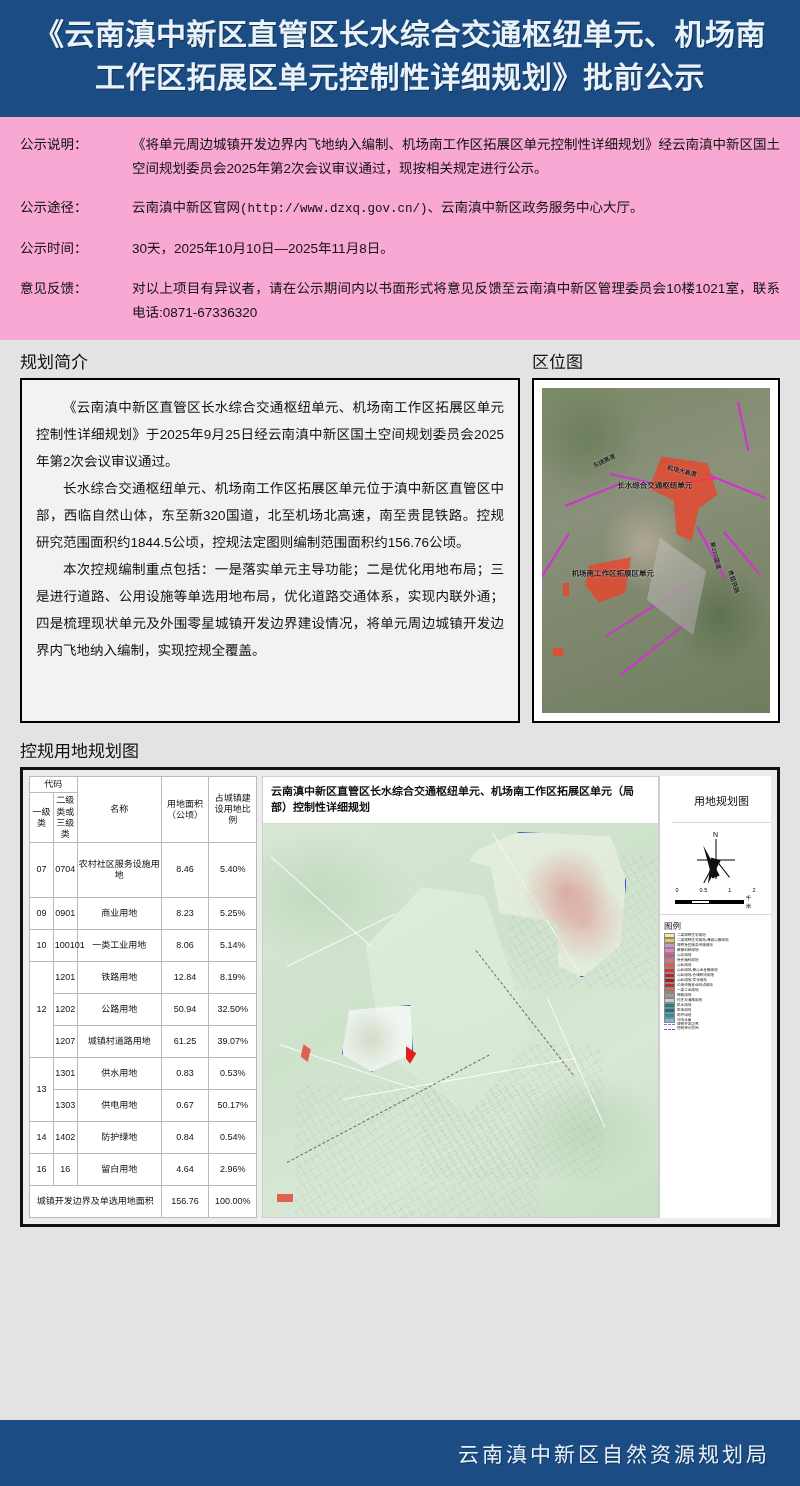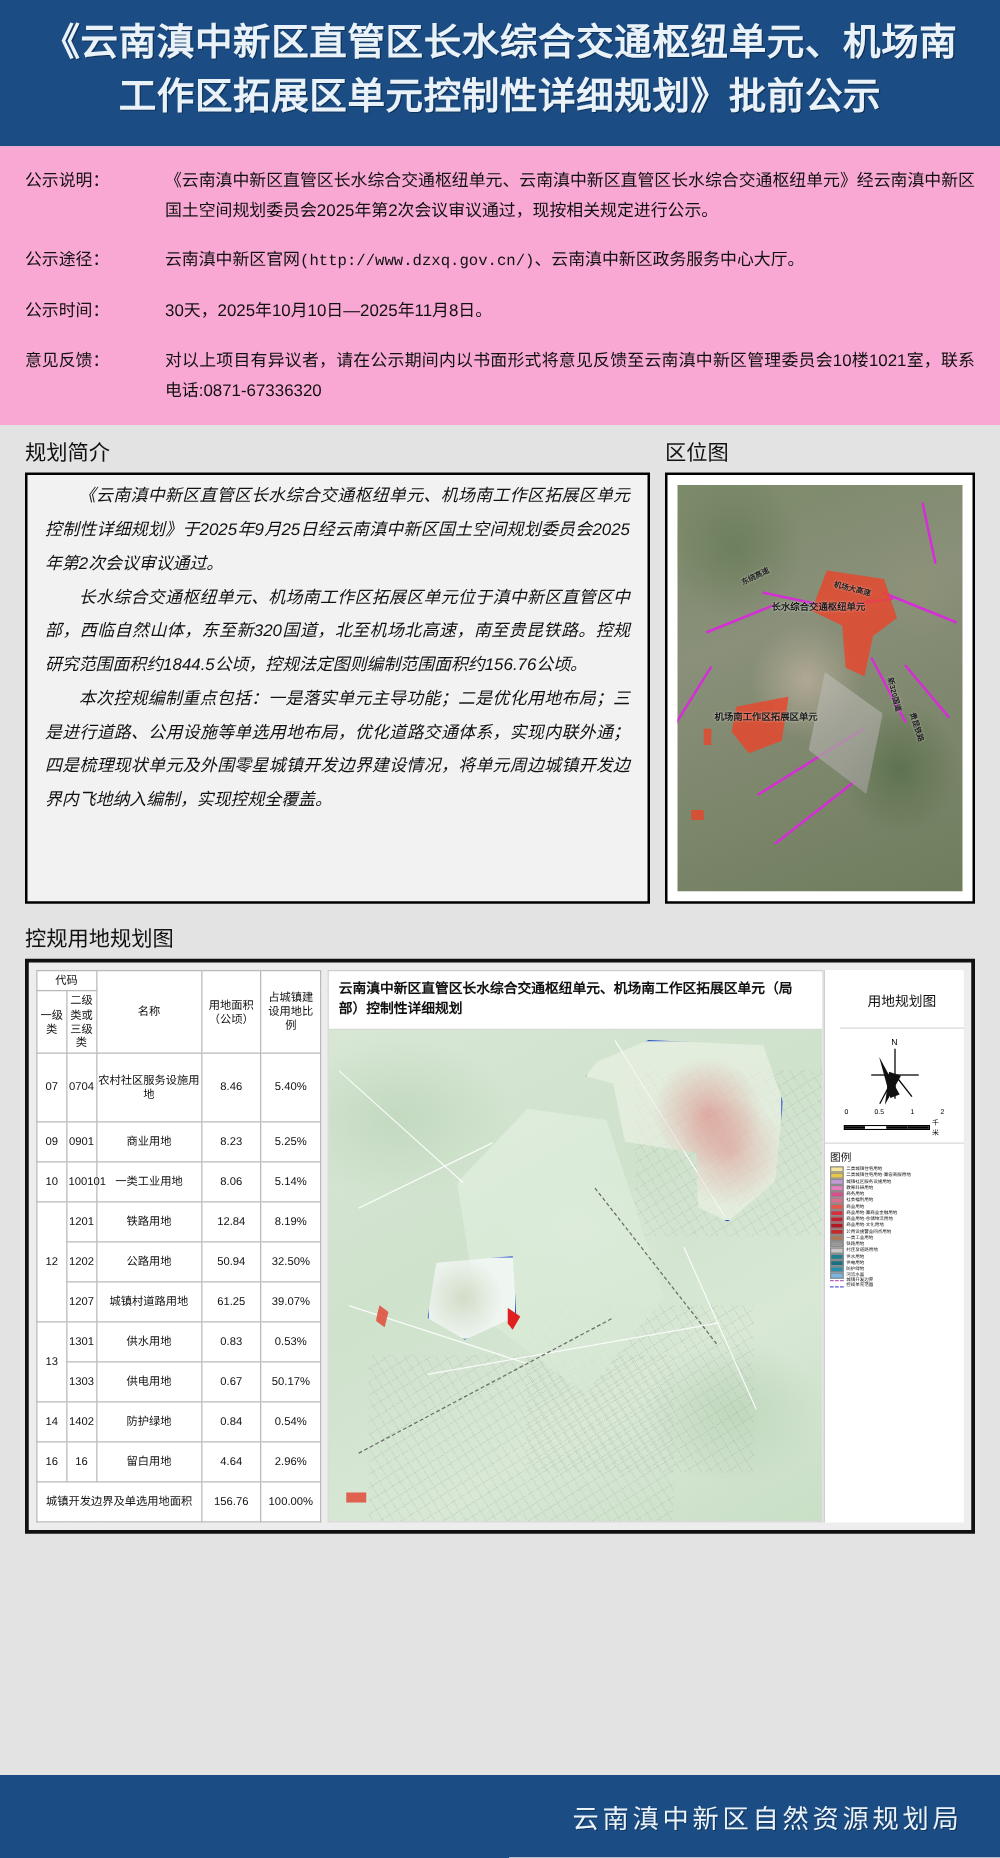--- a/index.html
+++ b/index.html
@@ -53,23 +53,22 @@
   .mid {
     display: flex; gap: 12px;
     padding: 8px 20px 0 20px;
   }
   .intro-col { width: 500px; flex: 0 0 500px; }
   .loc-col { flex: 1; }
 
   .intro-box {
     border: 2px solid #000;
     background: #f2f2f2;
-    padding: 3px 14px 12px 14px;
+    padding: 14px 14px 12px 14px;
     height: 345px;
-    font-style: italic;
   }
   .intro-p {
     font-size: 13.5px; color: #111; line-height: 2.0;
     text-indent: 2em; text-align: justify;
   }
 
   .loc-box {
     border: 2px solid #000;
     background: #fff;
     height: 345px;
@@ -268,21 +267,21 @@
 <div class="page">
 
   <div class="header">
     <div class="header-title">《云南滇中新区直管区长水综合交通枢纽单元、机场南工作区拓展区单元控制性详细规划》批前公示</div>
   </div>
 
   <div class="notice">
 
     <div class="notice-row">
       <div class="notice-label">公示说明：</div>
-      <div class="notice-value">《云南滇中新区直管区长水综合交通枢纽单元、云南滇中新区直管区长水综合交通枢纽单元》经云南滇中新区国土空间规划委员会2025年第2次会议审议通过，现按相关规定进行公示。</div>
+      <div class="notice-value">《将单元周边城镇开发边界内飞地纳入编制、机场南工作区拓展区单元控制性详细规划》经云南滇中新区国土空间规划委员会2025年第2次会议审议通过，现按相关规定进行公示。</div>
     </div>
 
     <div class="notice-row">
       <div class="notice-label">公示途径：</div>
       <div class="notice-value"><span>云南滇中新区官网</span><span class="mono">(http://www.dzxq.gov.cn/)</span><span>、云南滇中新区政务服务中心大厅。</span></div>
     </div>
 
     <div class="notice-row">
       <div class="notice-label">公示时间：</div>
       <div class="notice-value">30天，2025年10月10日—2025年11月8日。</div>

